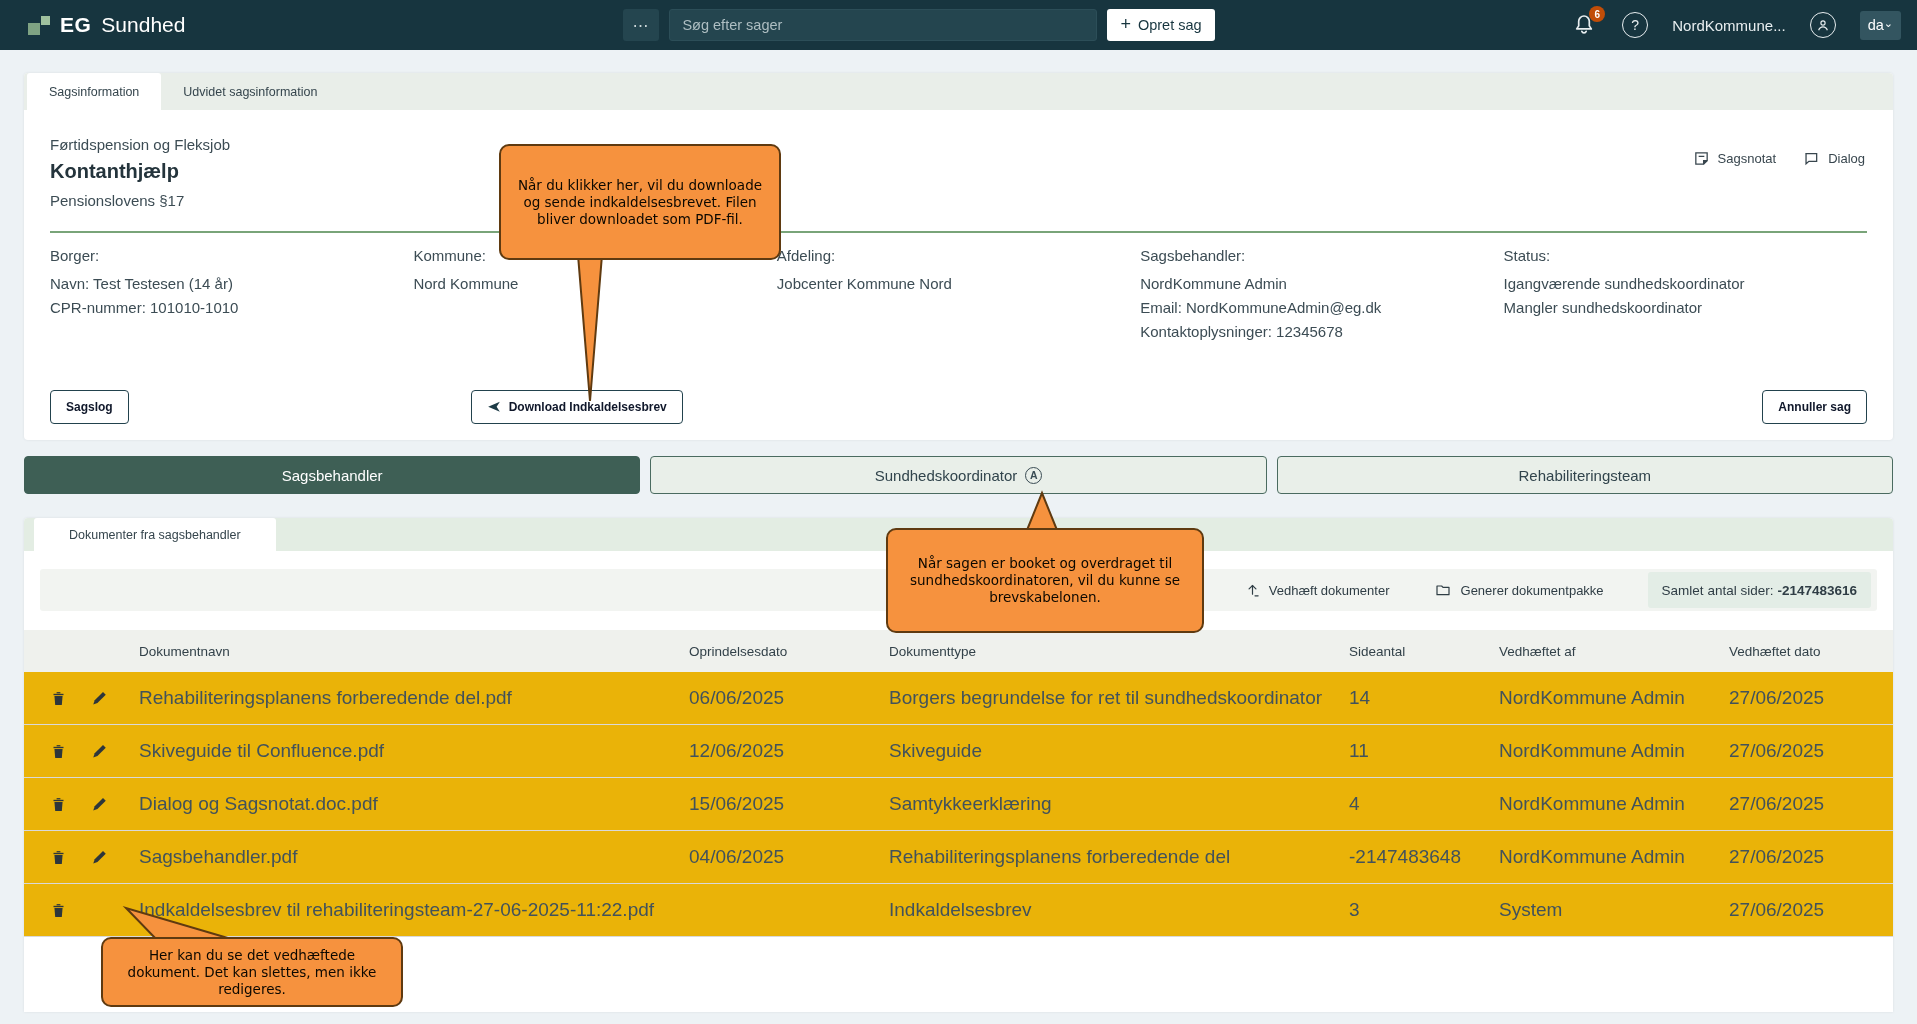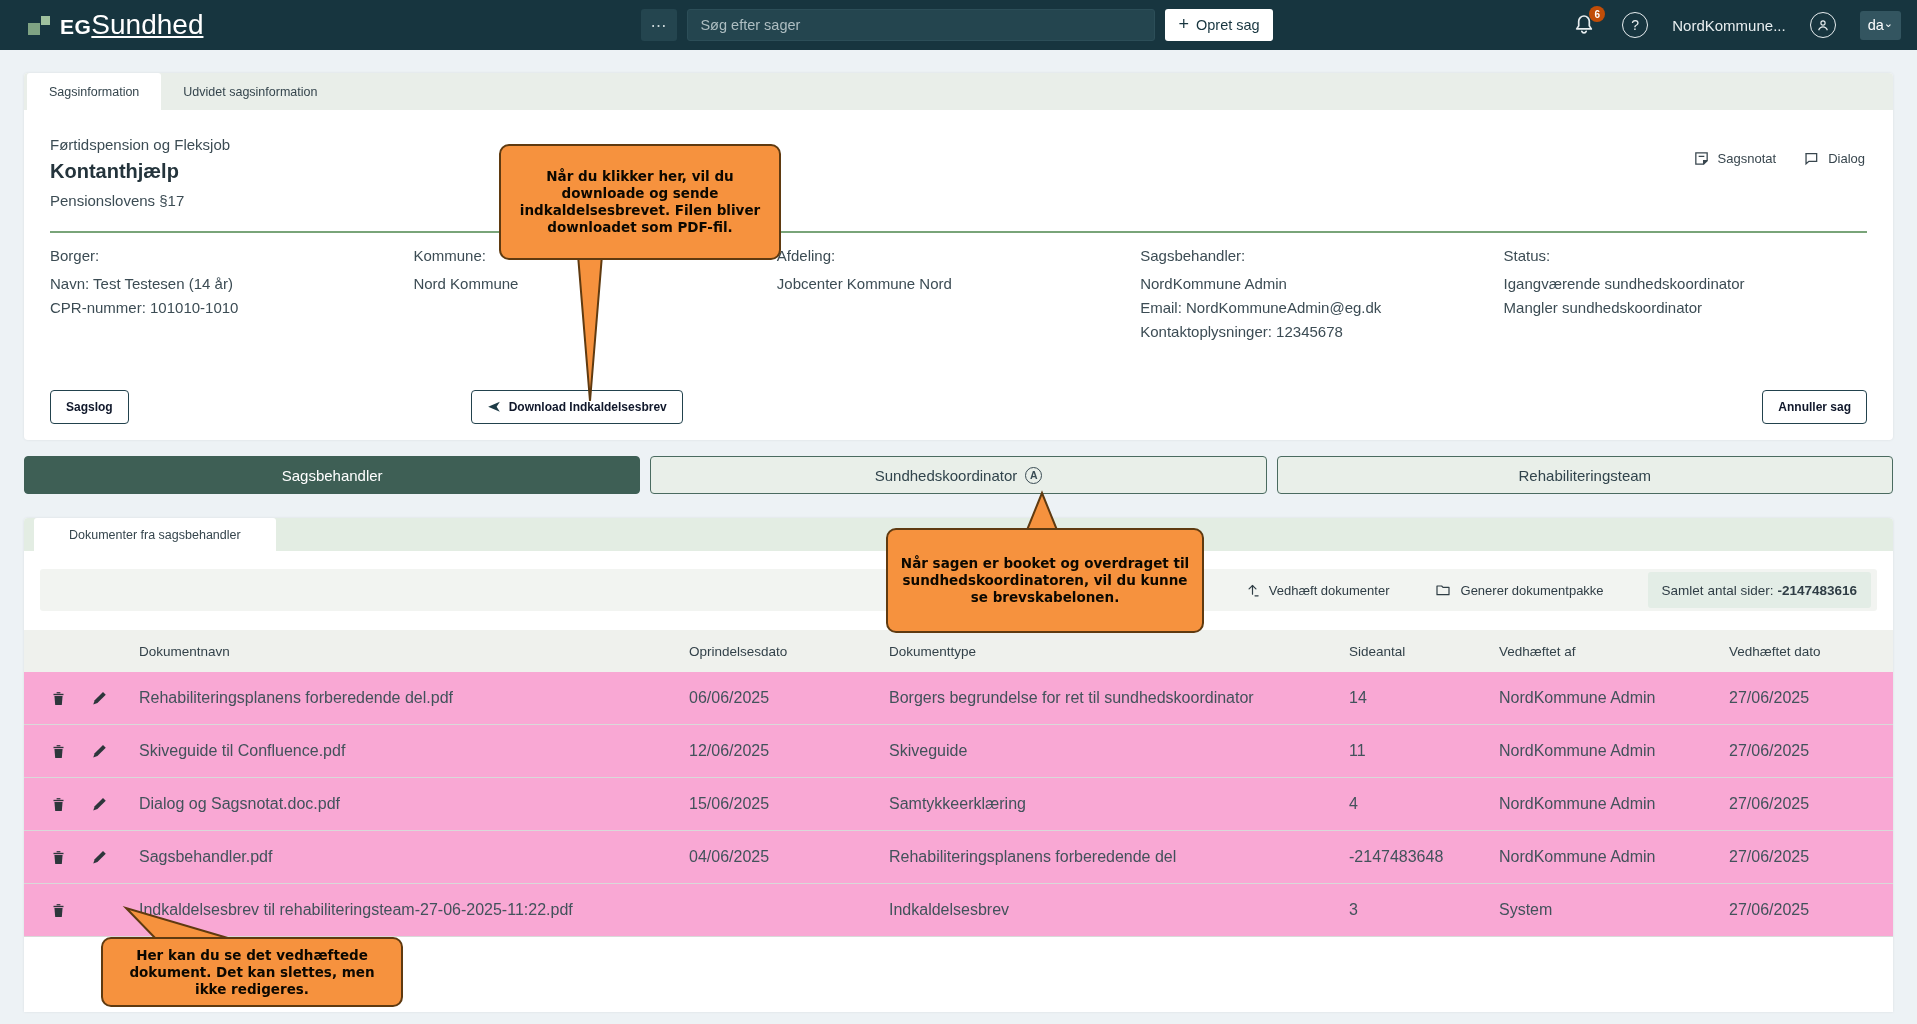--- a/index.html
+++ b/index.html
@@ -8,25 +8,25 @@
   .page { position:relative; width:1917px; height:1024px; }
 
   
   .topbar { position:absolute; left:0; top:0; width:100%; height:50px; background:#17353F;
             display:flex; align-items:center; padding:0 16px; color:#fff; }
   .logo { display:flex; align-items:center; gap:10px; margin-left:12px; }
   .logo-squares { position:relative; width:22px; height:24px; }
   .logo-squares .sq1 { position:absolute; left:0; bottom:2px; width:12px; height:12px; background:#7FA383; }
   .logo-squares .sq2 { position:absolute; right:0; top:3px; width:9px; height:9px; background:#9FC19E; }
   .brand-bold { font-weight:bold; font-size:21px; letter-spacing:0.5px; }
-  .brand-reg { font-size:28px; font-weight:300; margin-left:0;text-decoration:underline; }
+  .brand-reg { font-size:21px; font-weight:300; margin-left:10px; }
   .topbar-center { display:flex; align-items:center; margin-left:438px; gap:10px; }
   .dots-btn { width:36px; height:32px; background:#24454F; border-radius:3px; color:#cdd8da;
               font-size:16px; letter-spacing:2px; display:flex; align-items:center; justify-content:center; cursor:pointer; border:none; }
-  .search-input { width:468px; height:32px; background:#24454F; border:1px solid #2c4e58; border-radius:3px;
+  .search-input { width:428px; height:32px; background:#24454F; border:1px solid #2c4e58; border-radius:3px;
                   color:#dfe8ea; font-size:14.5px; padding:0 12px; outline:none; }
   .search-input::placeholder { color:#aebec2; }
   .create-btn { height:32px; background:#ffffff; color:#17353F; border:none; border-radius:3px;
                 font-size:14.5px; padding:0 13px; display:flex; align-items:center; gap:7px; cursor:pointer; }
   .create-btn .plus { font-size:18px; font-weight:400; margin-top:-2px; }
   .topbar-right { margin-left:auto; display:flex; align-items:center; gap:24px; }
   .bell-wrap { position:relative; width:26px; height:26px; cursor:pointer; }
   .badge { position:absolute; top:-6px; right:-7px; min-width:16px; height:16px; border-radius:8px;
            background:#C14D08; color:#fff; font-size:10px; font-weight:bold; display:flex; align-items:center; justify-content:center; padding:0 3px; }
   .circle-icon { width:26px; height:26px; border:1.6px solid #e8eef0; border-radius:50%; color:#e8eef0;
@@ -75,27 +75,27 @@
              display:flex; align-items:center; cursor:pointer; }
   .toolbar-inset { margin:18px 16px 0 16px; height:42px; background:#F2F4F1; border-radius:3px;
                    display:flex; align-items:center; justify-content:flex-end; gap:44px; padding:0 6px; }
   .tool-link { display:flex; align-items:center; gap:9px; font-size:13px; color:#2f3d45; cursor:pointer; }
   .pages-pill { background:#E3EDE6; border-radius:3px; height:36px; display:flex; align-items:center;
                 padding:0 14px; font-size:13.5px; color:#2f3d45; }
   .pages-pill b { margin-left:4px; }
   .doc-table { margin-top:19px; }
   .t-row { display:grid; grid-template-columns:115px 550px 200px 460px 150px 230px auto; align-items:center; }
   .t-head { height:42px; background:#EFF1ED; font-size:13.5px; color:#33424a; }
-  .t-body-row { height:53px; border-bottom:1px solid #d9d9d9; font-size:16px; color:#42525b; background:#f9a8d4; }
+  .t-body-row { height:53px; border-bottom:1px solid #d9d9d9; font-size:19px; color:#42525b; background:#eab308; }
   .cell-icons { display:flex; gap:25px; padding-left:27px; }
   .icon-btn { width:16px; height:18px; cursor:pointer; display:flex; align-items:center; }
 
   
   .callout { position:absolute; background:#F6923E; border:2px solid #5f3a10; border-radius:10px;
-             font-family:"DejaVu Sans",sans-serif; font-weight:bold; color:#0c0800; font-size:13.5px;
+             font-family:"DejaVu Sans",sans-serif; font-weight:normal; color:#0c0800; font-size:13.5px;
              line-height:17px; text-align:center; padding:11px 10px; z-index:50;
              display:flex; align-items:center; justify-content:center; }
   .tail { position:absolute; z-index:49; }
   .c1 { left:499px; top:144px; width:282px; height:116px; }
   .c2 { left:886px; top:528px; width:318px; height:105px; }
   .c3 { left:101px; top:937px; width:302px; height:70px; }
 
   svg.sicon { display:block; }
 </style>
 </head>

